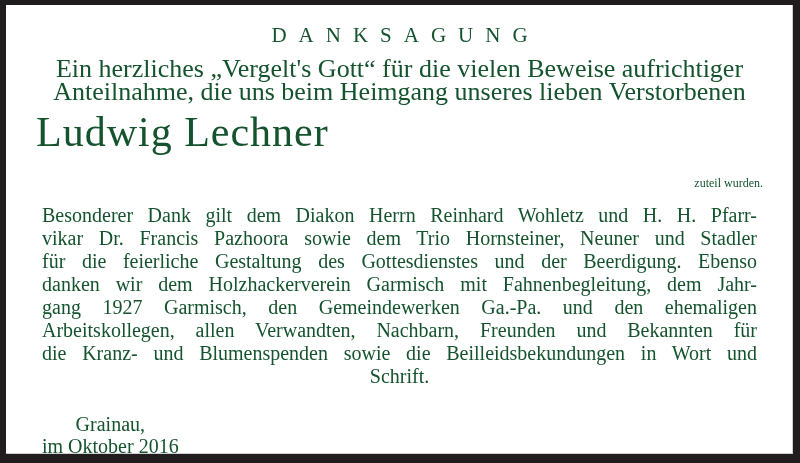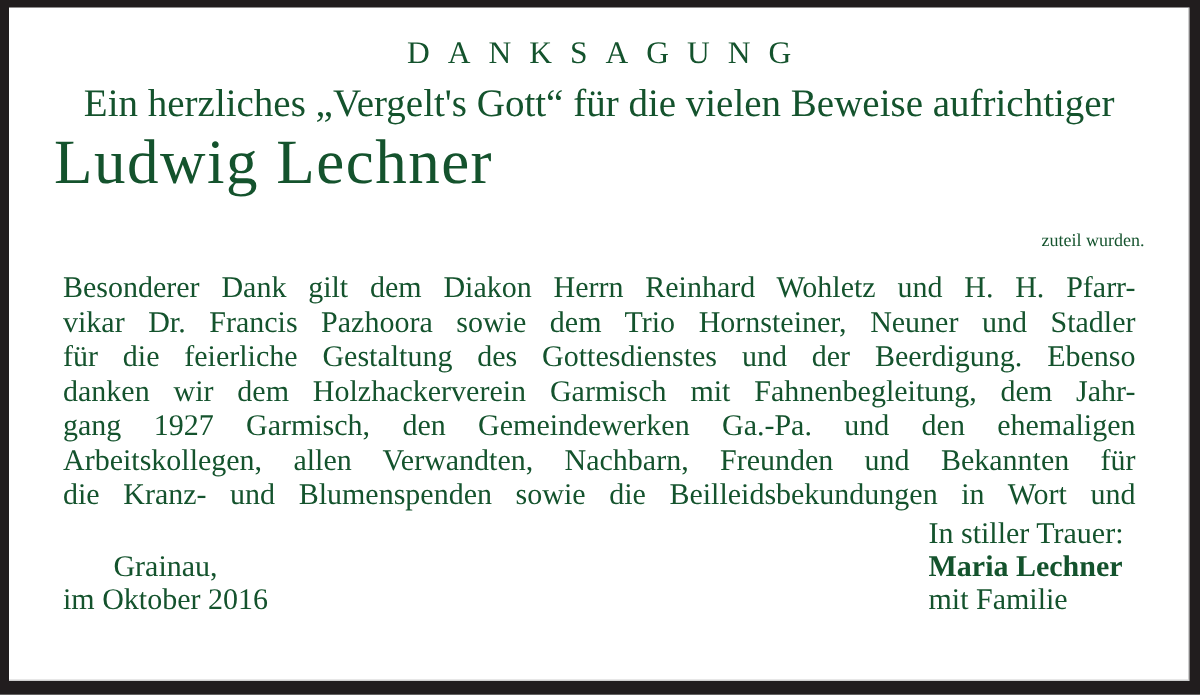--- a/index.html
+++ b/index.html
@@ -88,41 +88,38 @@
 </style>
 </head>
 <body>
 
 <div class="notice">
 
   <h1 class="title">DANKSAGUNG</h1>
 
   <div class="intro">
     <div>Ein herzliches „Vergelt's Gott“ für die vielen Beweise aufrichtiger</div>
+    <div>Anteilnahme, die uns beim Heimgang unseres lieben Verstorbenen</div>
   </div>
 
   <h2 class="deceased-name">Ludwig Lechner</h2>
 
   <div class="subline">zuteil wurden.</div>
 
   <div class="body-text">
     <div class="body-line">Besonderer Dank gilt dem Diakon Herrn Reinhard Wohletz und H. H. Pfarr-</div>
     <div class="body-line">vikar Dr. Francis Pazhoora sowie dem Trio Hornsteiner, Neuner und Stadler</div>
     <div class="body-line">für die feierliche Gestaltung des Gottesdienstes und der Beerdigung. Ebenso</div>
     <div class="body-line">danken wir dem Holzhackerverein Garmisch mit Fahnenbegleitung, dem Jahr-</div>
     <div class="body-line">gang 1927 Garmisch, den Gemeindewerken Ga.-Pa. und den ehemaligen</div>
     <div class="body-line">Arbeitskollegen, allen Verwandten, Nachbarn, Freunden und Bekannten für</div>
     <div class="body-line">die Kranz- und Blumenspenden sowie die Beilleidsbekundungen in Wort und</div>
+    <div class="body-line last">Schrift.</div>
   </div>
 
   <div class="footer">
     <div class="place-date-block">
       <div>Grainau,</div>
       <div>im Oktober 2016</div>
     </div>
-    <div class="mourners-block">
-      <div>In stiller Trauer:</div>
-      <div class="mourner-name">Maria Lechner</div>
-      <div>mit Familie</div>
-    </div>
   </div>
 
 </div>
 
 </body></html>

